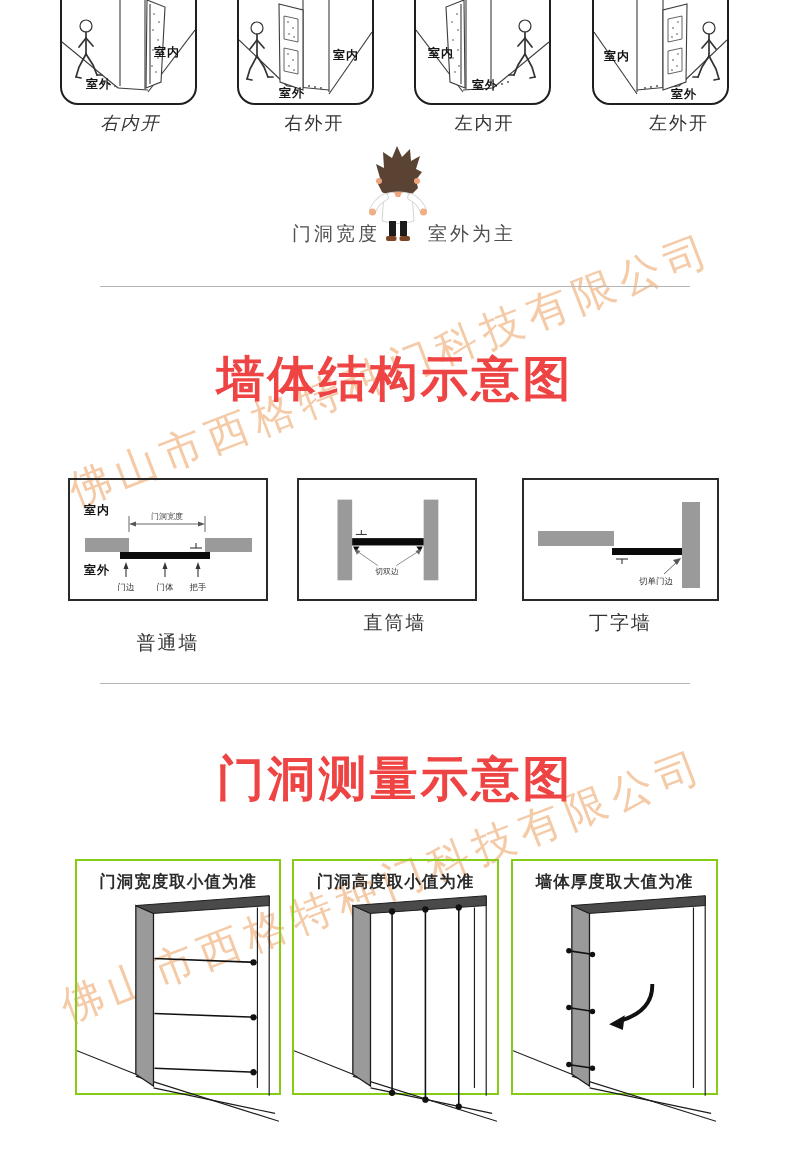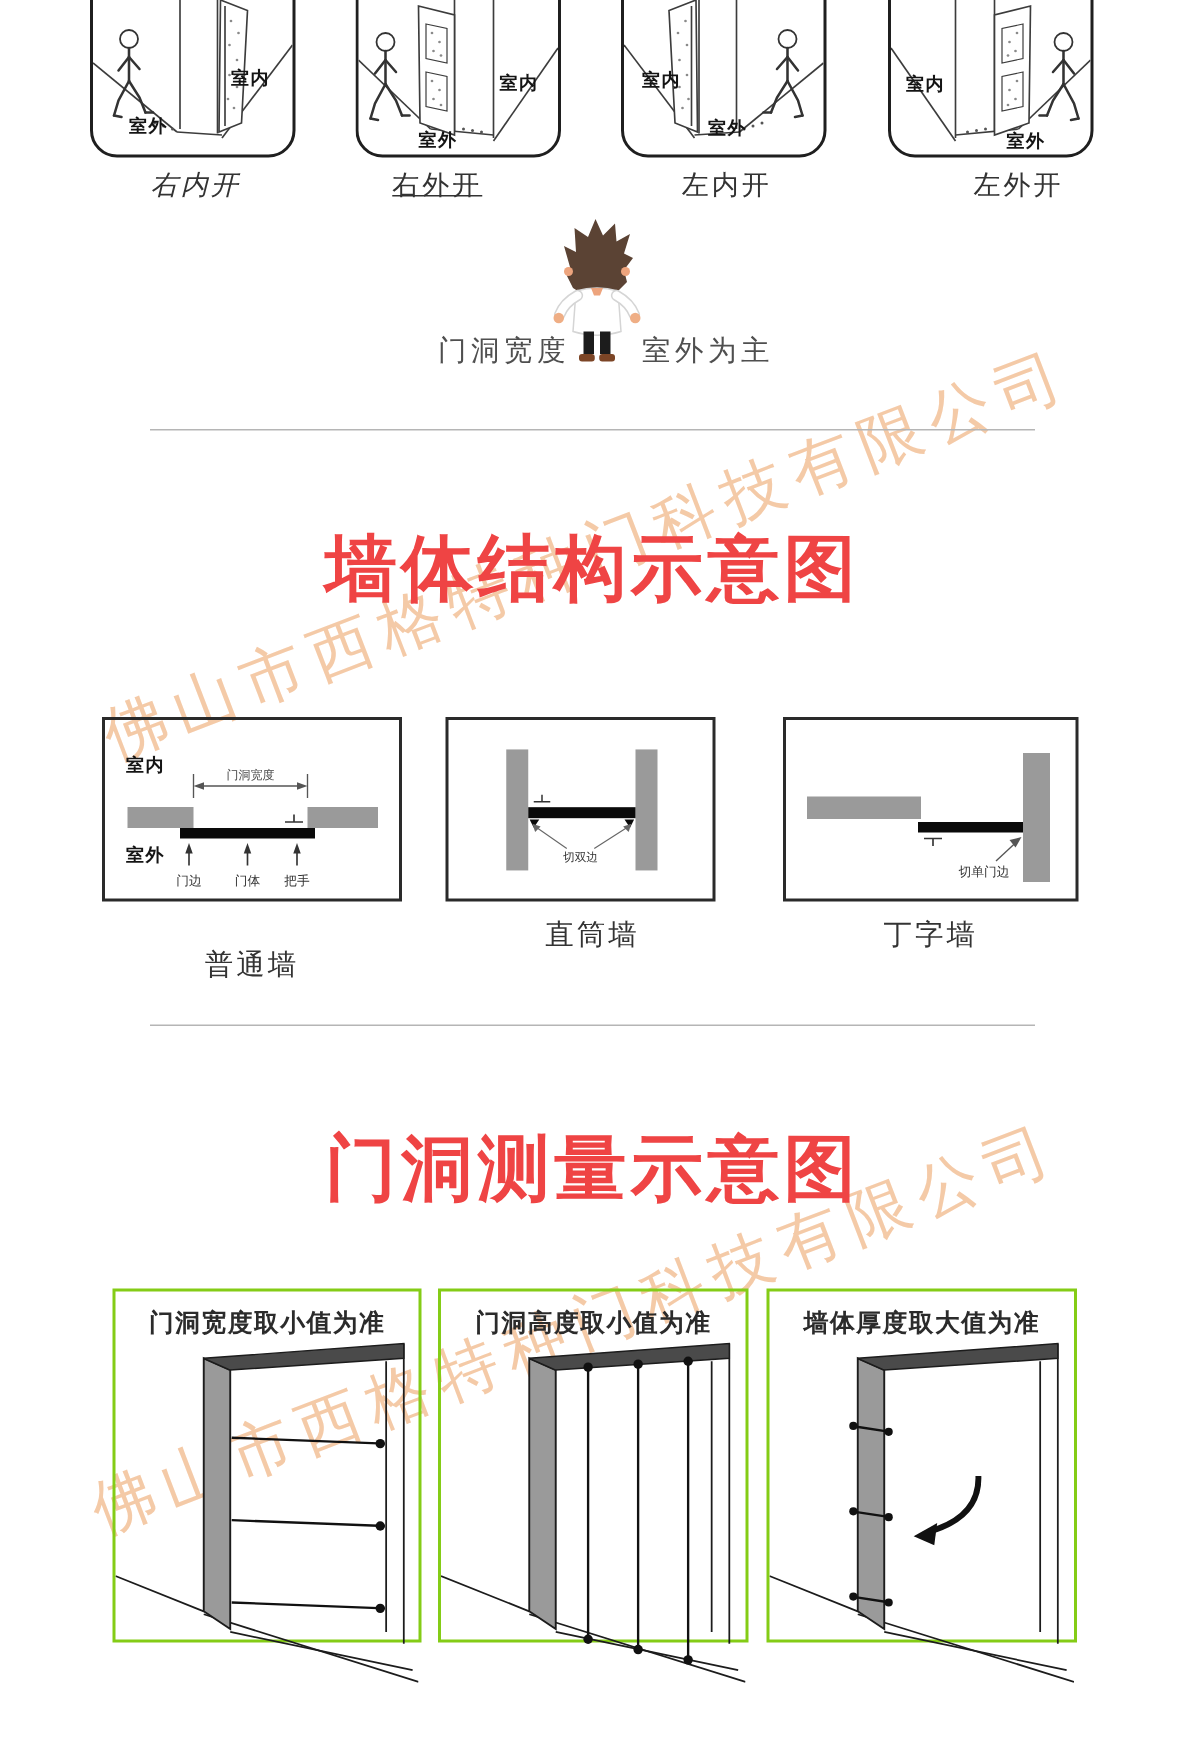--- a/index.html
+++ b/index.html
@@ -29,21 +29,21 @@
   .scene { position: absolute; left: 2px; top: 0; width: 133px; height: 104px; }
   .mirror { transform: scaleX(-1); }
   .in-scene-label {
     position: absolute; z-index: 3; font-family: "Liberation Serif", serif;
     font-weight: bold; font-size: 12px; color: #141414; letter-spacing: 1px;
   }
   .door-dir-label {
     position: absolute; top: 111px; width: 141px; text-align: center; z-index: 2;
     font-size: 18px; color: #333; letter-spacing: 2px;
   }
-  .ddl1 { left: 60px; font-style: italic; } .ddl2 { left: 221px; text-decoration: underline; } .ddl3 { left: 414px; } .ddl4 { left: 568px; text-align: right; }
+  .ddl1 { left: 60px; font-style: italic; } .ddl2 { left: 244px; } .ddl3 { left: 414px; } .ddl4 { left: 568px; text-align: right; }
 
   
   .mascot { position: absolute; left: 368px; top: 144px; width: 60px; height: 98px; z-index: 2; }
   .note-text { position: absolute; top: 221px; z-index: 2; font-size: 19px; color: #4f4f4f; letter-spacing: 3px; }
   .note-left { left: 292px; } .note-right { left: 428px; }
 
   
   .divider { position: absolute; left: 100px; width: 590px; height: 1px; background: #b5b5b5; z-index: 2; }
   .d1 { top: 286px; } .d2 { top: 683px; }
   .section-title {

